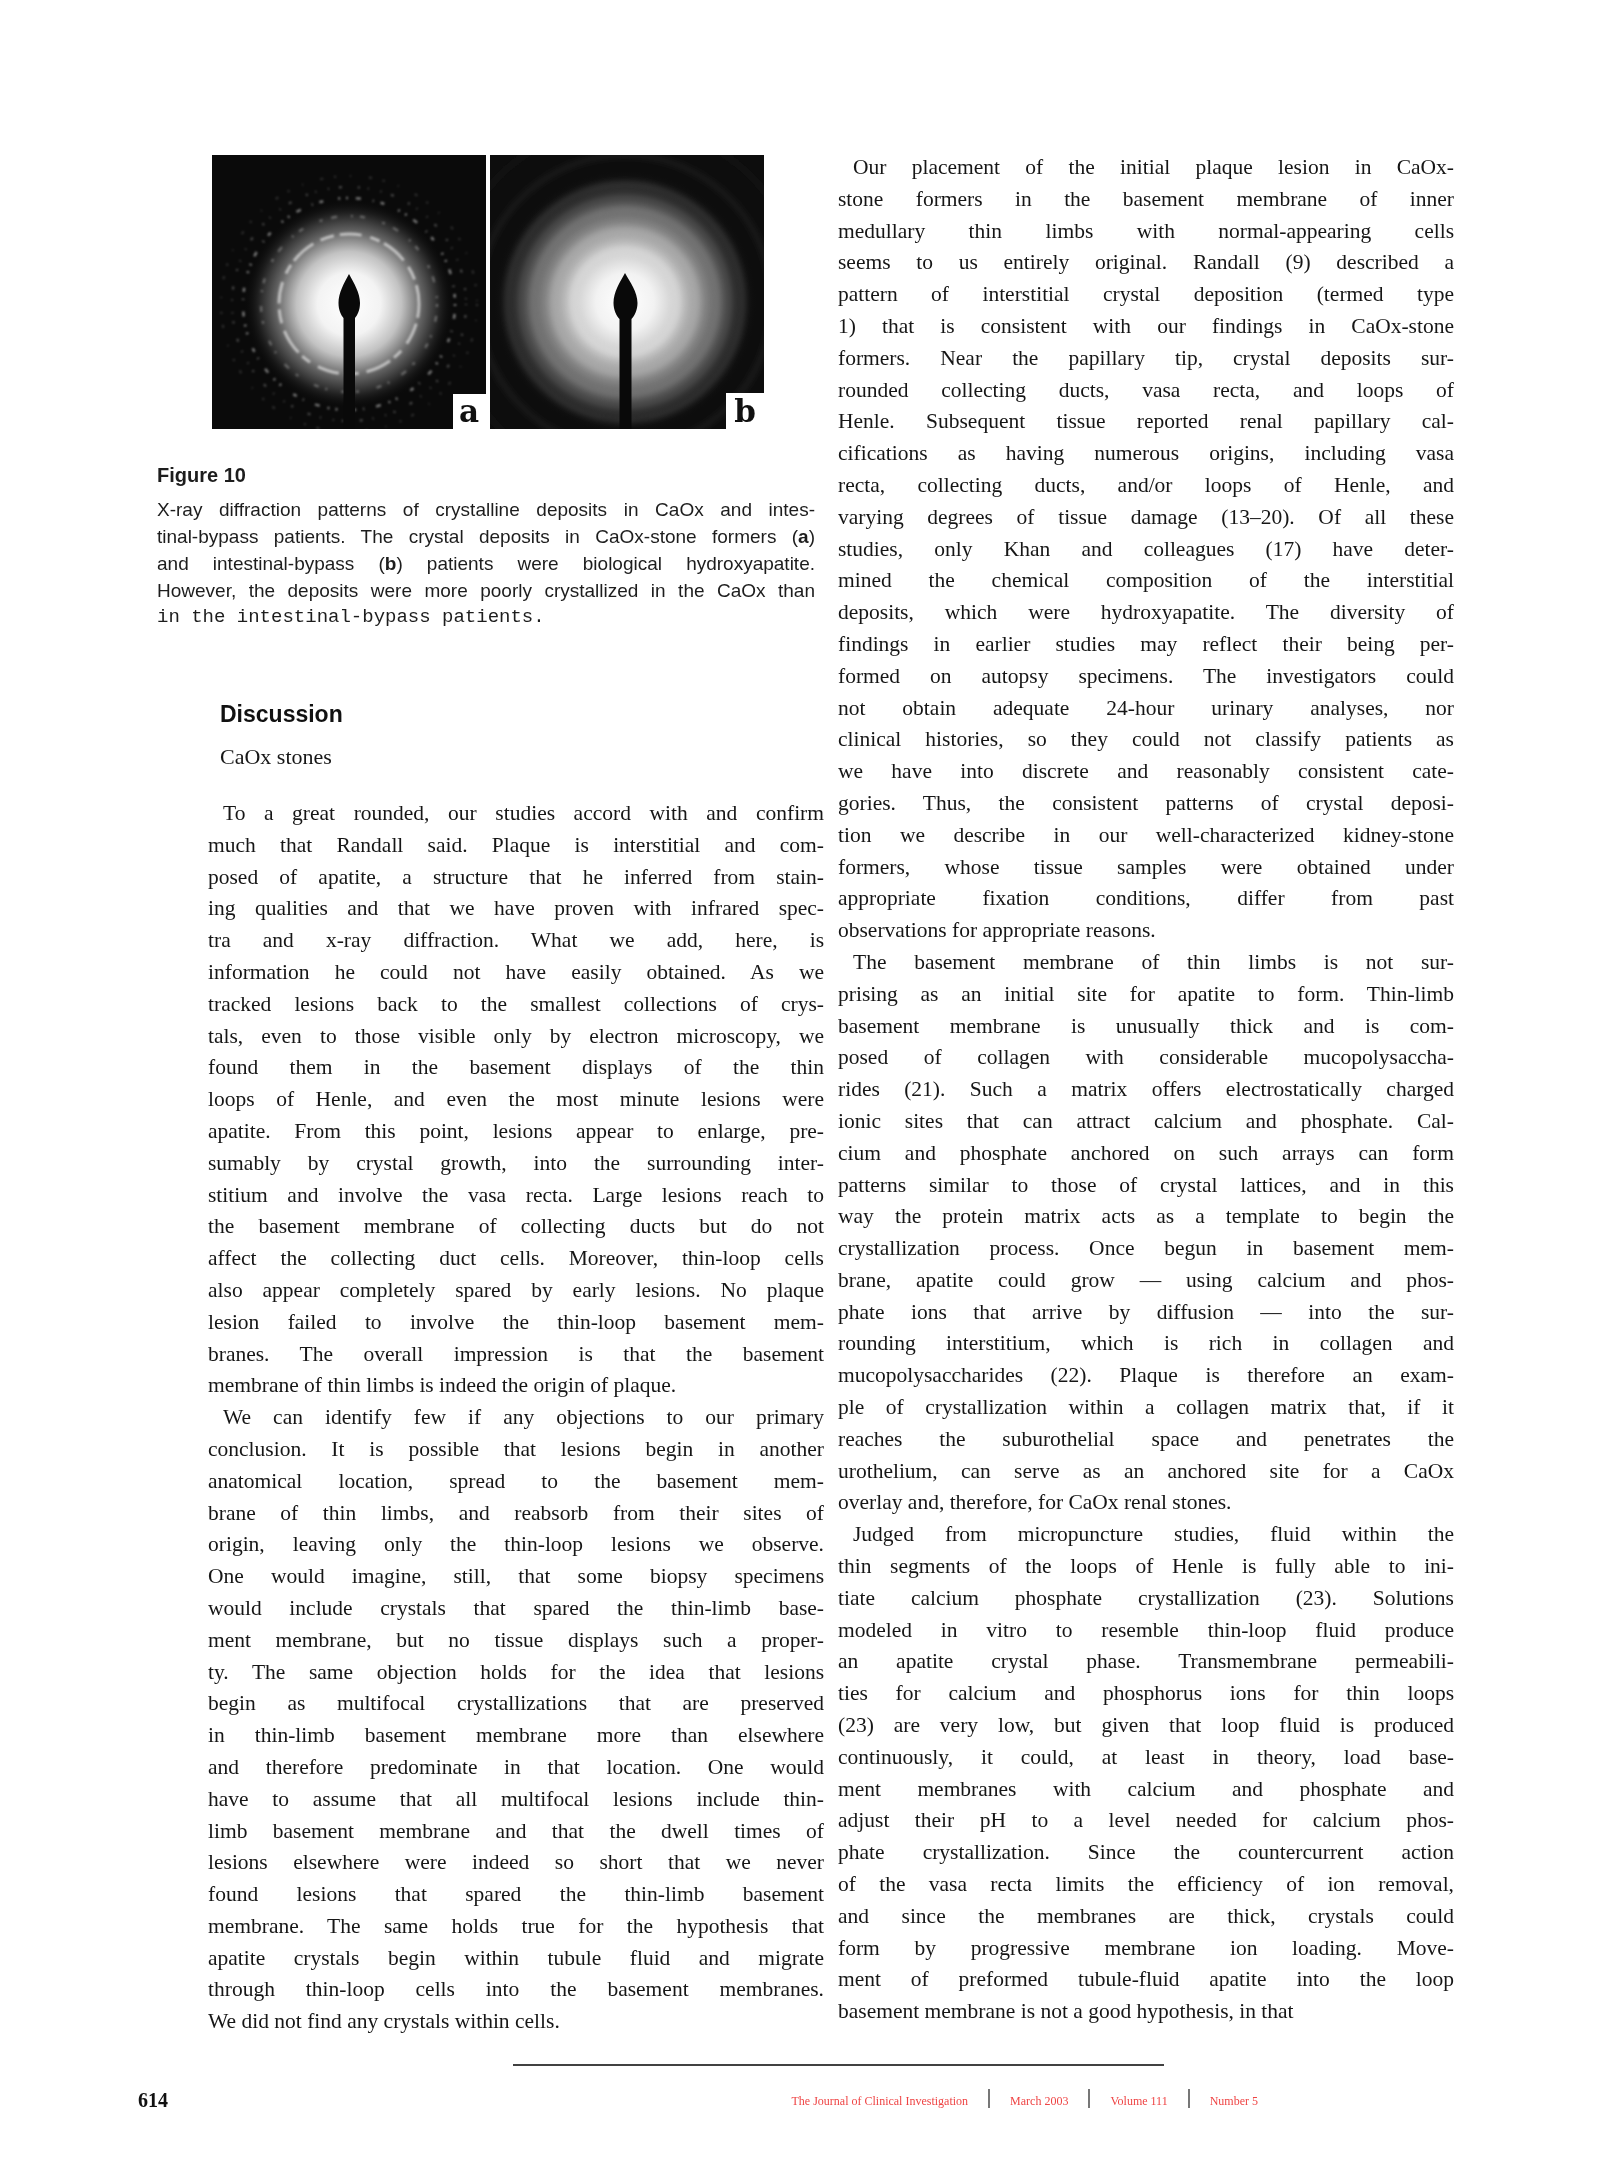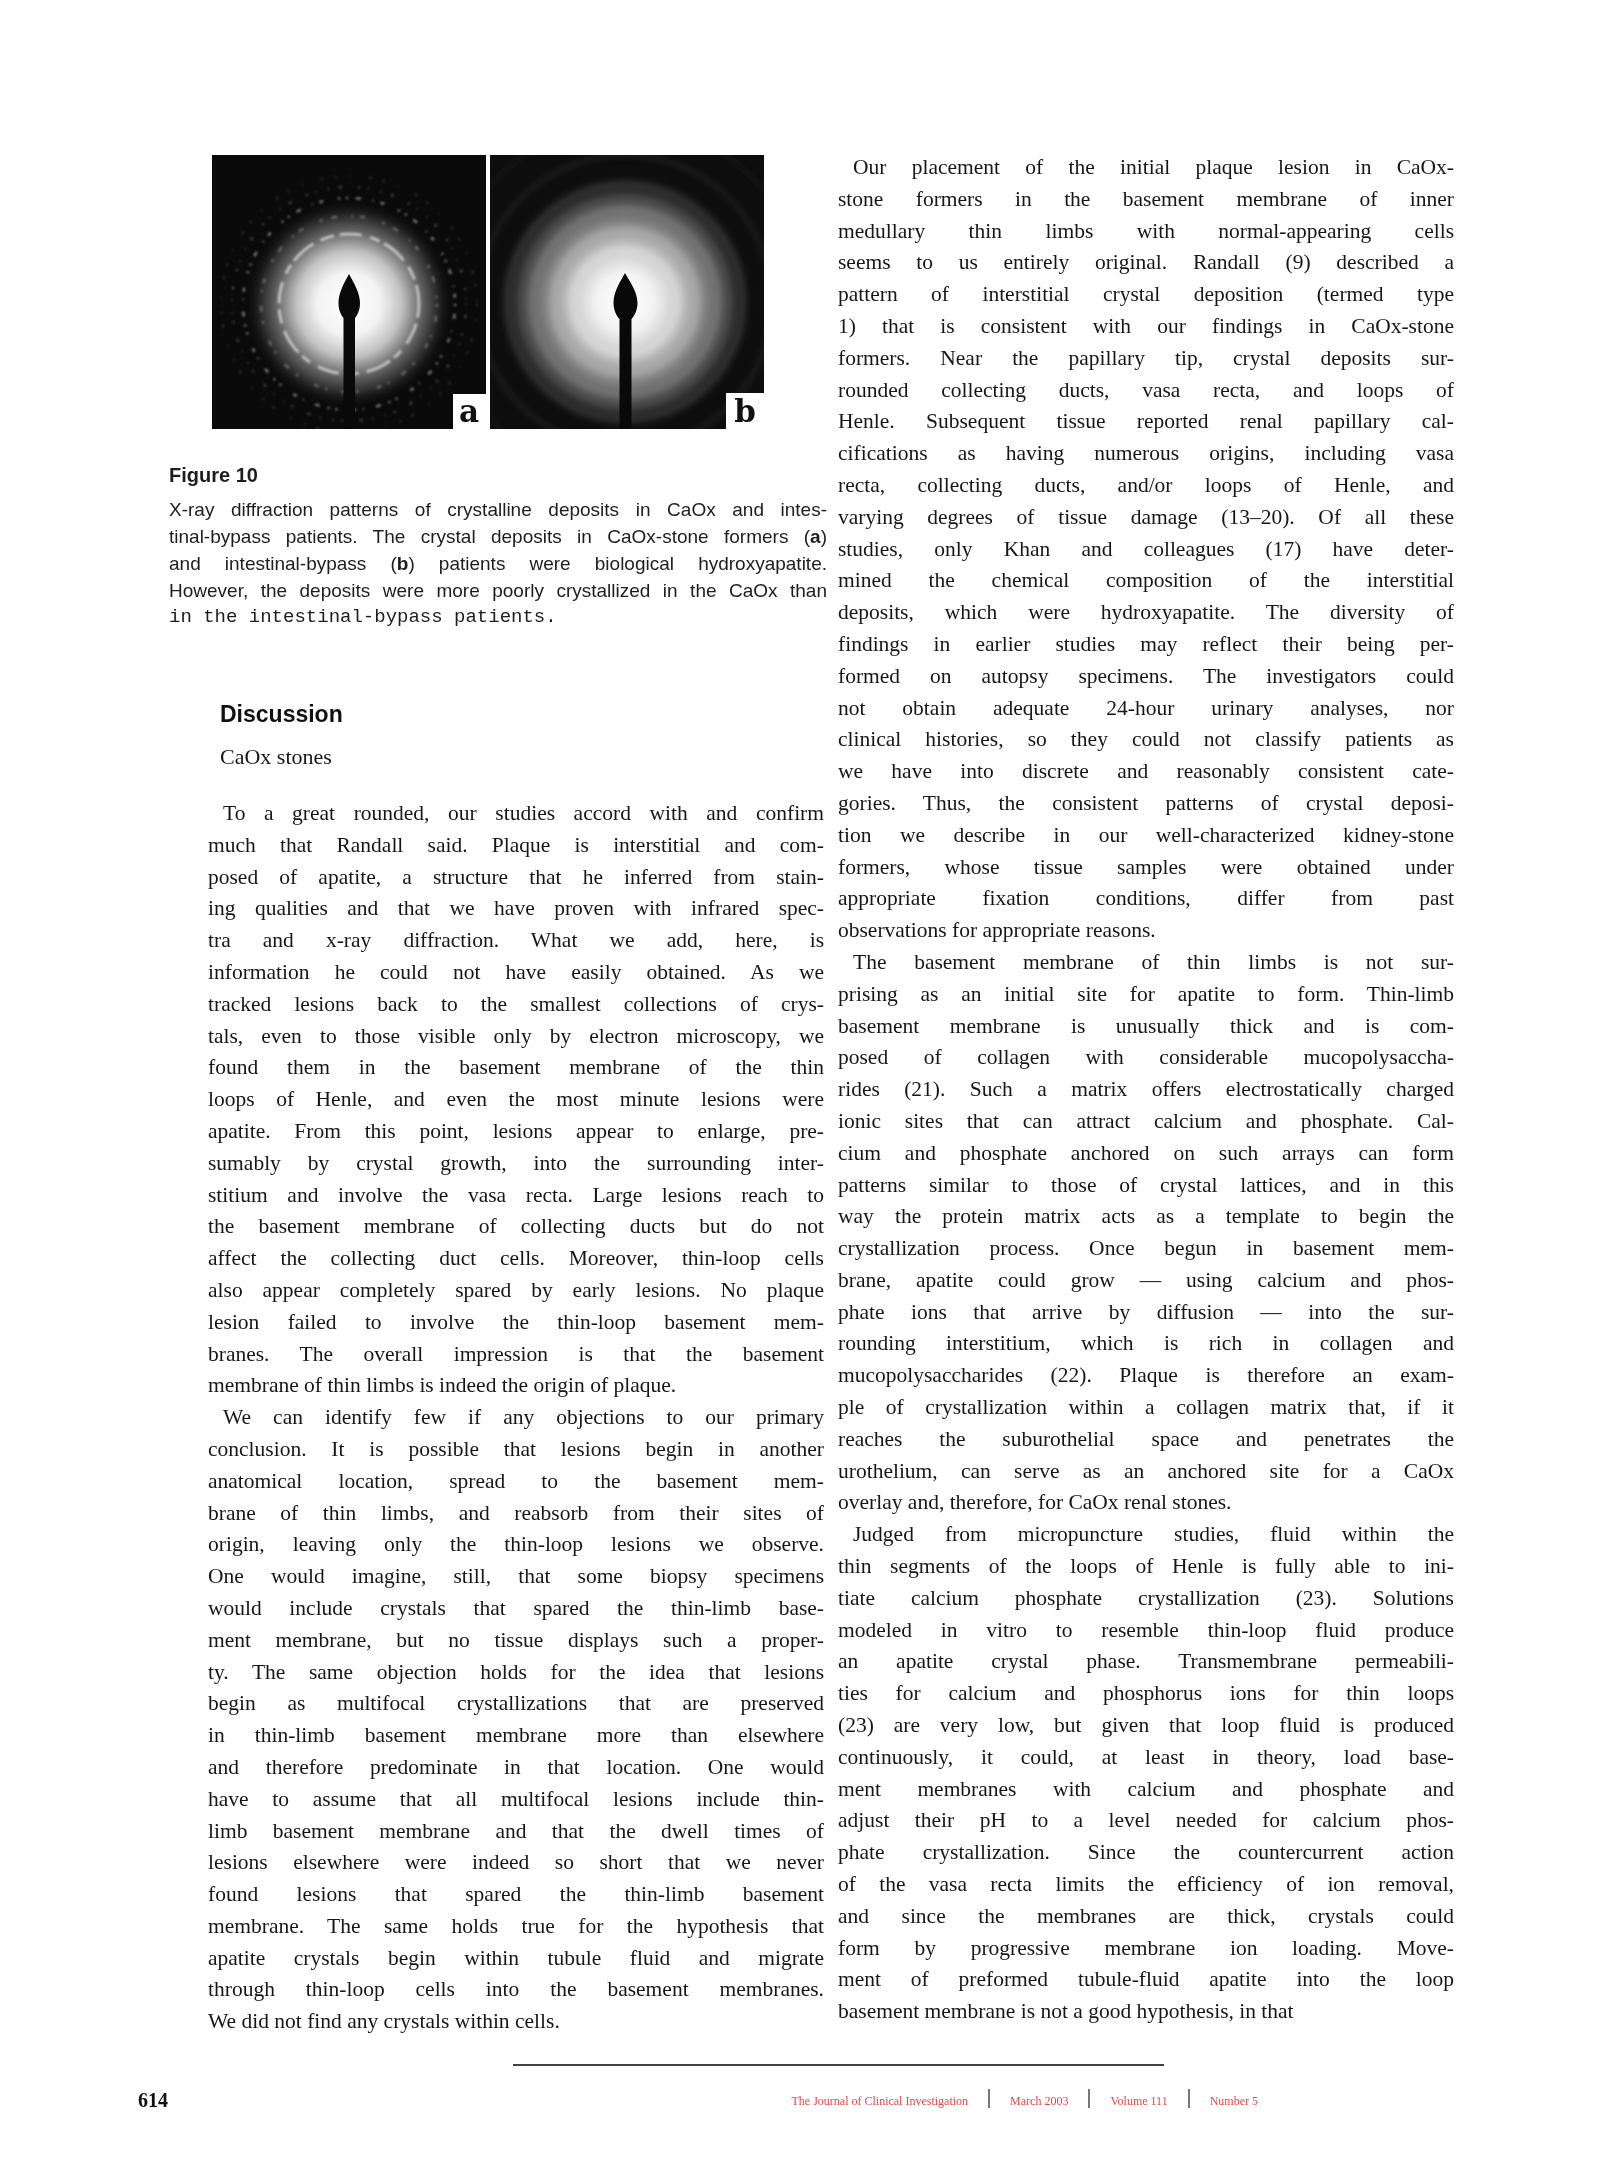--- a/index.html
+++ b/index.html
@@ -8,21 +8,21 @@
     font-family:"Liberation Serif", serif; color:#1b1b1b; overflow:hidden;
   }
   
   .panel { position:absolute; top:155px; width:274px; height:274px; }
   #panel-a { left:212px; }
   #panel-b { left:490px; }
   .panel svg { display:block; }
 
   
   .figure-caption {
-    position:absolute; left:169px; top:462px; width:658px;
+    position:absolute; left:157px; top:462px; width:658px;
     font-family:"Liberation Sans", sans-serif; font-size:19px; color:#1d1d1d;
   }
   .caption-title { font-weight:bold; font-size:20px; line-height:26px; margin-bottom:8px; }
   .figure-caption .line { line-height:27px; text-align:justify; text-align-last:justify; }
   .figure-caption .line.last { text-align-last:left;font-family:Liberation Mono, monospace; }
 
   
   .col { position:absolute; width:616px; font-size:21.5px; line-height:31.8px; color:#161616; }
   #col-left  { left:195px; top:700px;margin-left:13px; }
   #col-right { left:838px; top:152px; }
@@ -129,21 +129,21 @@
     <div class="paras">
         <div class="para">
           <div class="line">To a great rounded, our studies accord with and confirm</div>
           <div class="line">much that Randall said. Plaque is interstitial and com-</div>
           <div class="line">posed of apatite, a structure that he inferred from stain-</div>
           <div class="line">ing qualities and that we have proven with infrared spec-</div>
           <div class="line">tra and x-ray diffraction. What we add, here, is</div>
           <div class="line">information he could not have easily obtained. As we</div>
           <div class="line">tracked lesions back to the smallest collections of crys-</div>
           <div class="line">tals, even to those visible only by electron microscopy, we</div>
-          <div class="line">found them in the basement membrane of the thin</div>
+          <div class="line">found them in the basement displays of the thin</div>
           <div class="line">loops of Henle, and even the most minute lesions were</div>
           <div class="line">apatite. From this point, lesions appear to enlarge, pre-</div>
           <div class="line">sumably by crystal growth, into the surrounding inter-</div>
           <div class="line">stitium and involve the vasa recta. Large lesions reach to</div>
           <div class="line">the basement membrane of collecting ducts but do not</div>
           <div class="line">affect the collecting duct cells. Moreover, thin-loop cells</div>
           <div class="line">also appear completely spared by early lesions. No plaque</div>
           <div class="line">lesion failed to involve the thin-loop basement mem-</div>
           <div class="line">branes. The overall impression is that the basement</div>
           <div class="line last">membrane of thin limbs is indeed the origin of plaque.</div>

